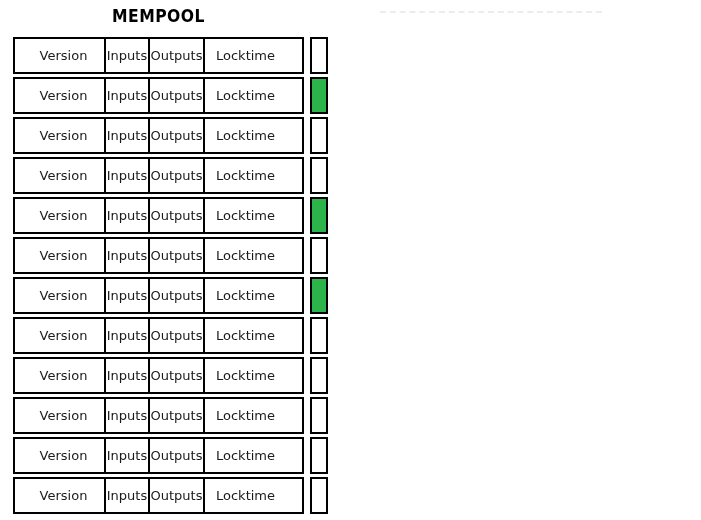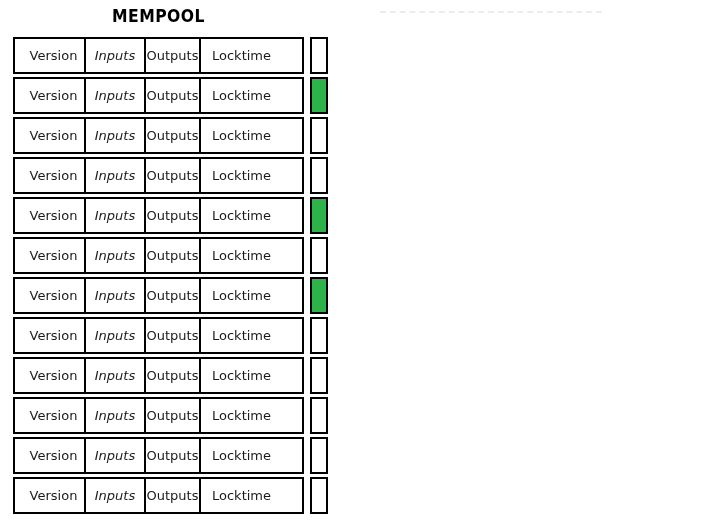--- a/index.html
+++ b/index.html
@@ -77,22 +77,22 @@
     color: #1a1a1a;
     background: #ffffff;
     border-right: 2px solid #000000;
     white-space: nowrap;
     overflow: hidden;
   }
   .tx-cell:last-child {
     border-right: none;
   }
 
-  .cell-version  { width: 71px; padding-left: 8px; }
-  .cell-inputs   { width: 60px; font-style: italic; }
+  .cell-version  { width: 91px; padding-left: 8px; }
+  .cell-inputs   { width: 44px; }
   .cell-outputs  { width: 55px; }
   .cell-locktime { width: 81px; border-radius: 15px; }
 
   
   .tx-status {
     position: absolute;
     left: 297px;
     top: 0;
     width: 18px;
     height: 37px;

